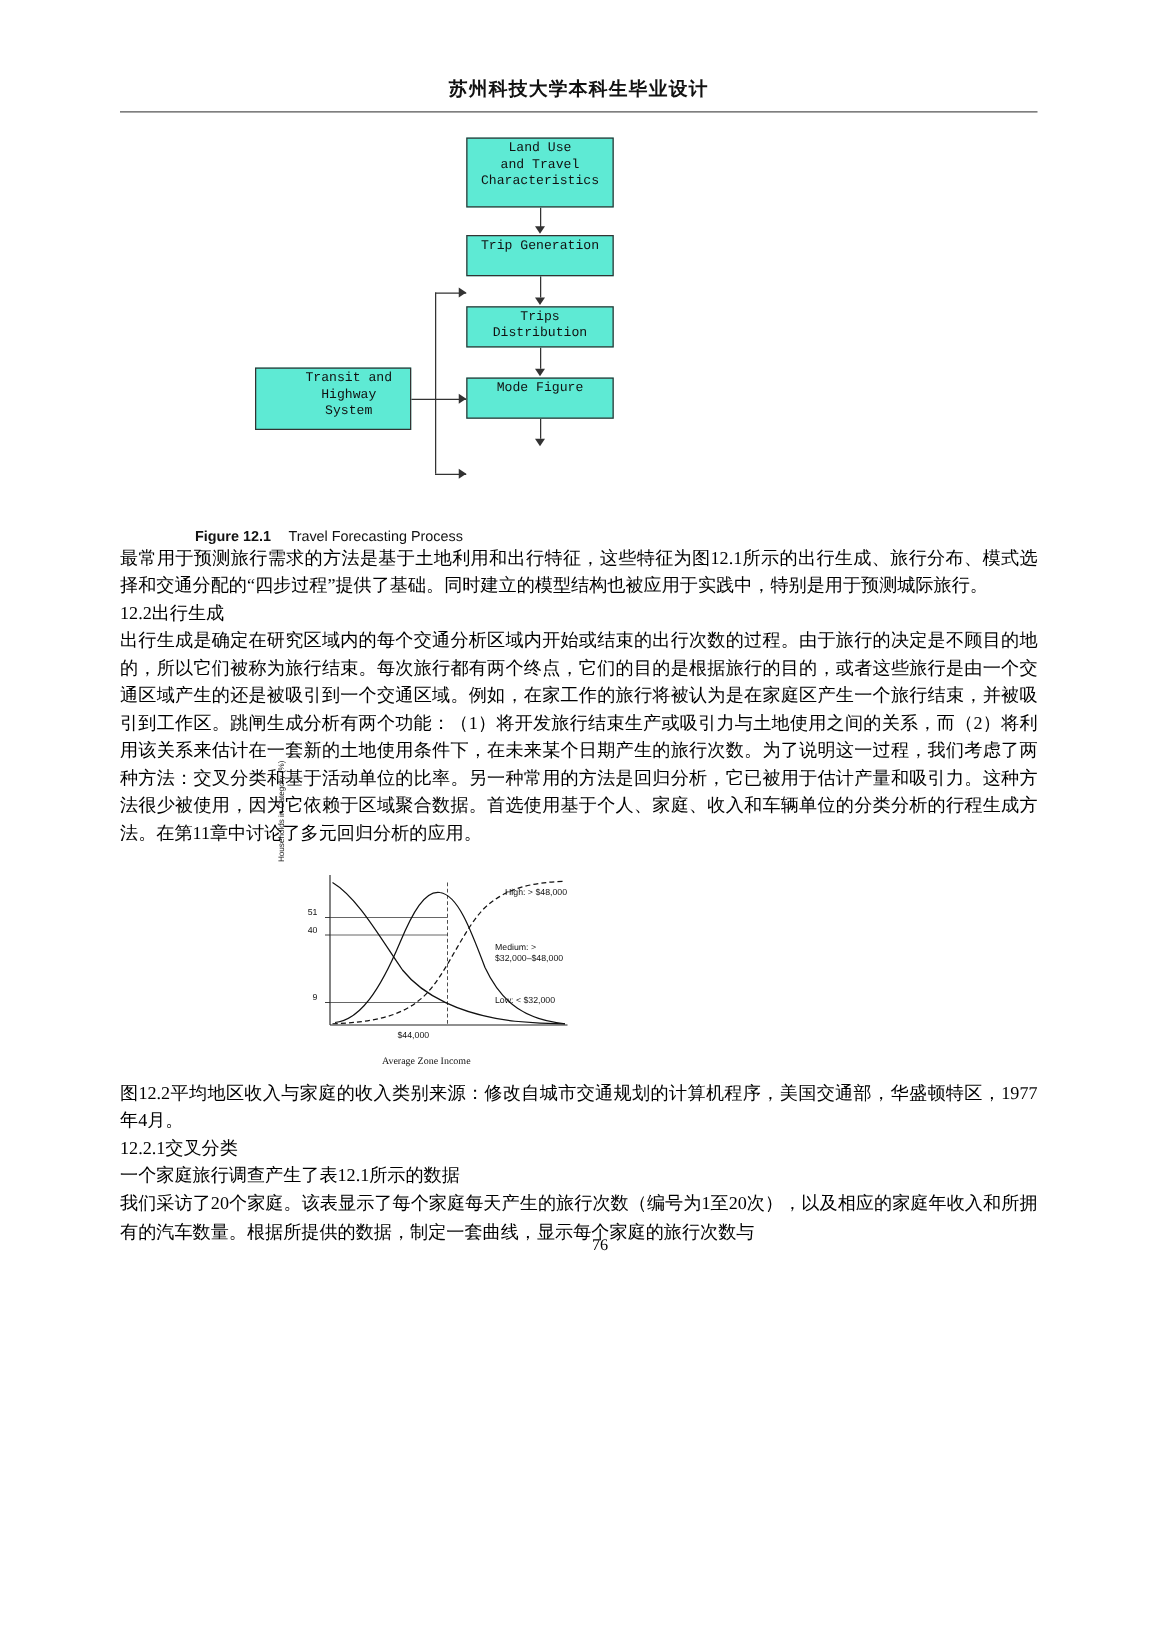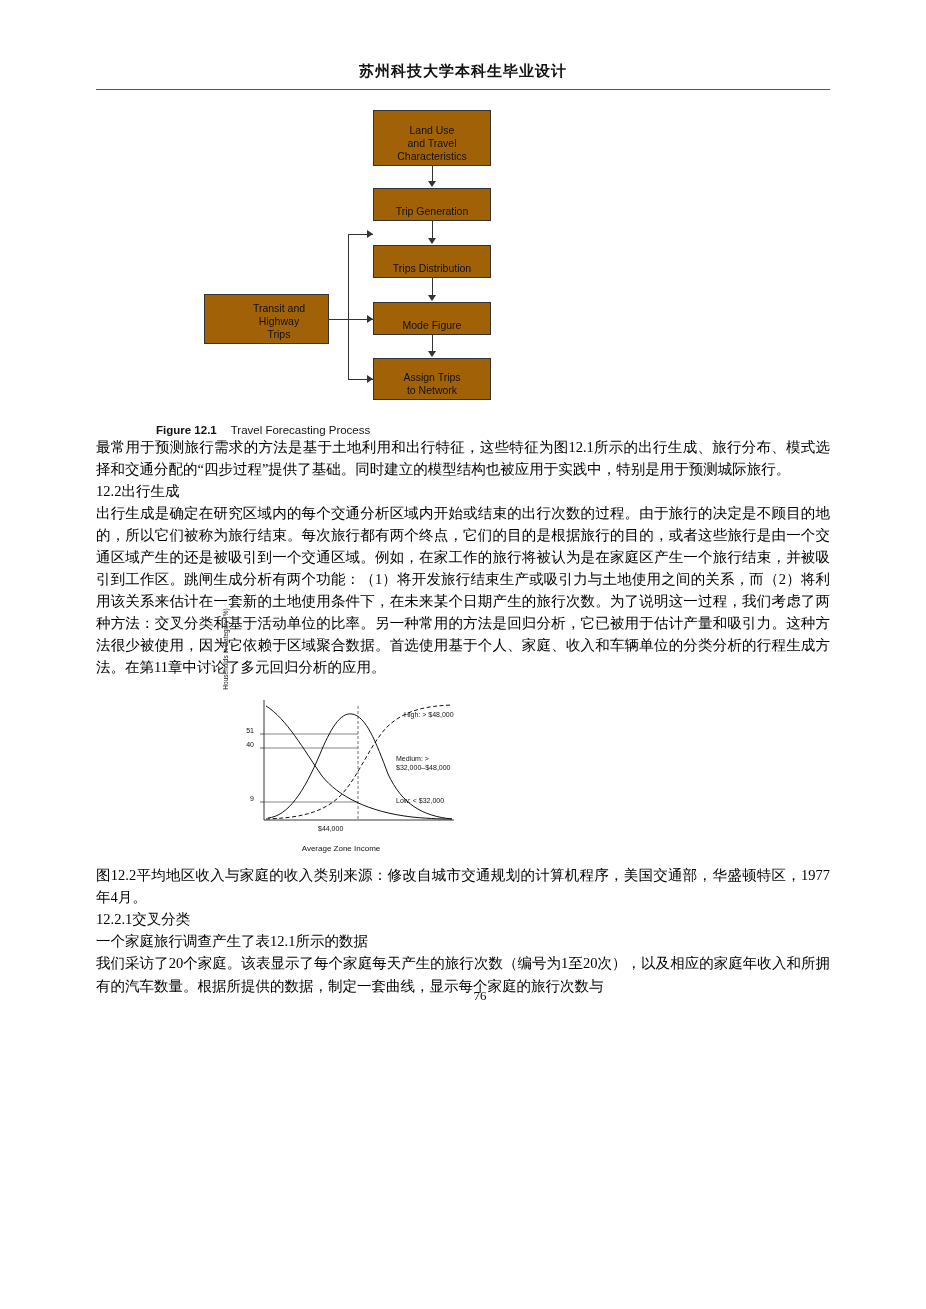--- a/index.html
+++ b/index.html
@@ -48,27 +48,27 @@
     height: 330px;
   }
   .flow {
     position: relative;
     width: 100%;
     height: 300px;
   }
   .node {
     position: absolute;
     border: 1px solid #333;
-    background: #a16207;
-    font-family: Liberation Sans, sans-serif;
+    background: #5eead4;
+    font-family: Liberation Mono, monospace;
     font-size: 10.5px;
     line-height: 1.25;
     text-align: center;
     display: flex;
-    align-items: flex-end;
+    align-items: flex-start;
     justify-content: center;
     box-sizing: border-box;
     padding: 2px 4px;
     color: #111;
   }
   .n-landuse { left: 277px; top: 4px; width: 118px; height: 56px; }
   .n-tripgen { left: 277px; top: 82px; width: 118px; height: 33px; }
   .n-tripdist { left: 277px; top: 139px; width: 118px; height: 33px; }
   .n-mode { left: 277px; top: 196px; width: 118px; height: 33px; }
   .n-assign { left: 277px; top: 252px; width: 118px; height: 42px; }
@@ -150,21 +150,21 @@
     font-size: 6.5px;
     color: #111;
     text-align: center;
   }
   .chart-xlabel {
     position: absolute;
     left: 0;
     top: 152px;
     width: 230px;
     text-align: center;
-    font-family: Liberation Sans, sans-serif;
+    font-family: Liberation Serif, serif;
     font-size: 8px;
     color: #111;
   }
   .anno {
     position: absolute;
     font-family: "Liberation Sans", sans-serif;
     font-size: 7px;
     color: #111;
     line-height: 1.3;
   }
@@ -234,31 +234,25 @@
           <div>Land Use</div>
           <div>and Travel</div>
           <div>Characteristics</div>
         </div>
       </div>
 
       <div class="node n-tripgen">Trip Generation</div>
       <div class="node n-tripdist">Trips Distribution</div>
       <div class="node n-mode">Mode Figure</div>
 
-      <div class="node n-assign">
-        <div>
-          <div>Assign Trips</div>
-          <div>to Network</div>
-        </div>
-      </div>
 
       <div class="node n-transit">
         <div>
           <div>Transit and Highway</div>
-          <div>Trips</div>
+          <div>System</div>
         </div>
       </div>
     </div>
 
     <div class="fig-caption">
       <span class="lbl">Figure 12.1</span><span class="txt">Travel Forecasting Process</span>
     </div>
   </div>
 
   <div class="body-text">

